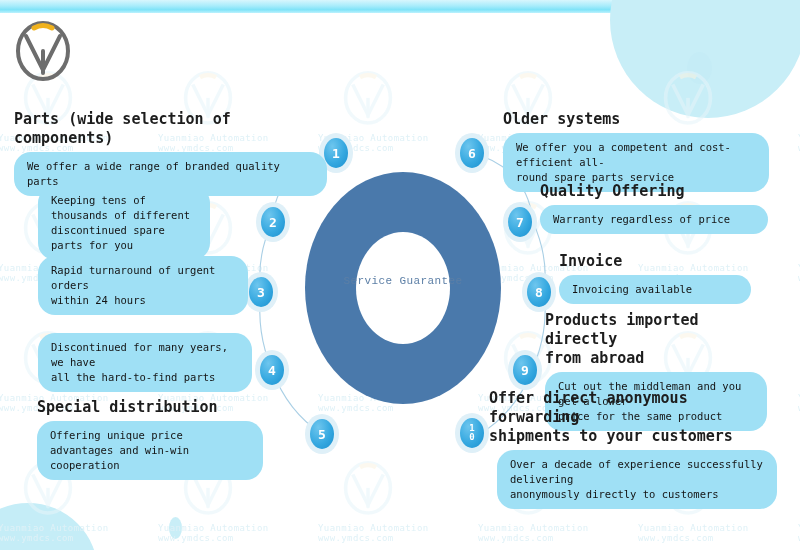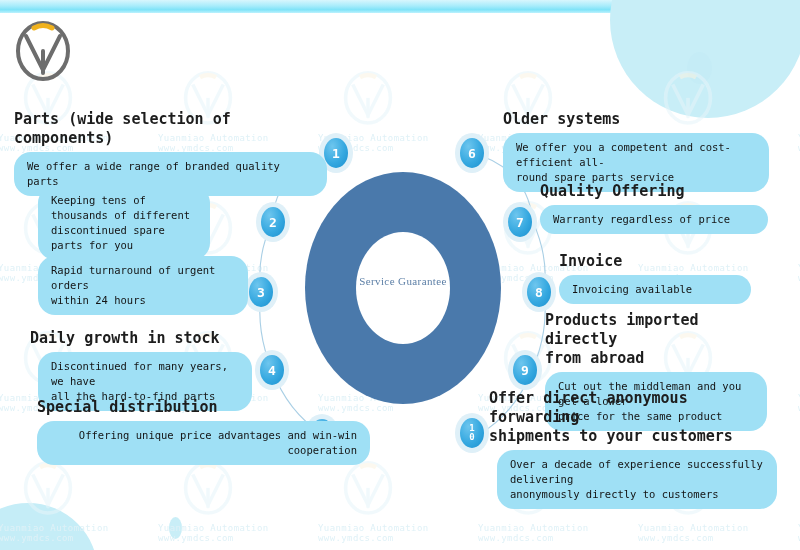--- a/index.html
+++ b/index.html
@@ -56,21 +56,21 @@
     position:absolute;left:0;top:0;width:196px;height:232px;border-radius:50%;
     background:#4a79ab;
   }
   .donut-hole{
     position:absolute;left:51px;top:60px;width:94px;height:112px;border-radius:50%;
     background:#ffffff;
   }
   .donut-label{
     position:absolute;left:0;top:103px;width:196px;text-align:center;
     color:#5c7fa6;font-size:11px;letter-spacing:.4px;
-    font-family:Liberation Serif, serif;
+    font-family:Liberation Mono, monospace;
   }
 
   
   .arcs{position:absolute;left:0;top:0;width:800px;height:550px;}
 
   
   .badge{
     position:absolute;width:34px;height:40px;border-radius:50%;
     background:#dff0f8;
     display:flex;align-items:center;justify-content:center;
@@ -403,28 +403,27 @@
     <div class="pill" style="width:172px;">Keeping tens of thousands of different
 discontinued spare parts for you</div>
   </div>
 
   <div class="item left" style="left:30px;top:252px;width:210px;">
     <div class="pill" style="width:210px;margin-left:8px;">Rapid turnaround of urgent orders
 within 24 hours</div>
   </div>
 
   <div class="item left" style="left:30px;top:329px;width:214px;">
-    <div class="head">Daily growth in stock</div>
     <div class="pill" style="width:214px;margin-left:8px;">Discontinued for many years, we have
 all the hard-to-find parts</div>
   </div>
 
   <div class="item left" style="left:37px;top:398px;width:282px;">
     <div class="head">Special distribution</div>
-    <div class="pill" style="width:333px;text-align:right;">Offering unique price advantages and win-win
+    <div class="pill" style="width:226px;">Offering unique price advantages and win-win
 cooperation</div>
   </div>
 
   <div class="item right" style="left:503px;top:110px;width:266px;">
     <div class="head">Older systems</div>
     <div class="pill" style="width:266px;">We offer you a competent and cost-efficient all-
 round spare parts service</div>
   </div>
 
   <div class="item right" style="left:540px;top:182px;width:228px;">

